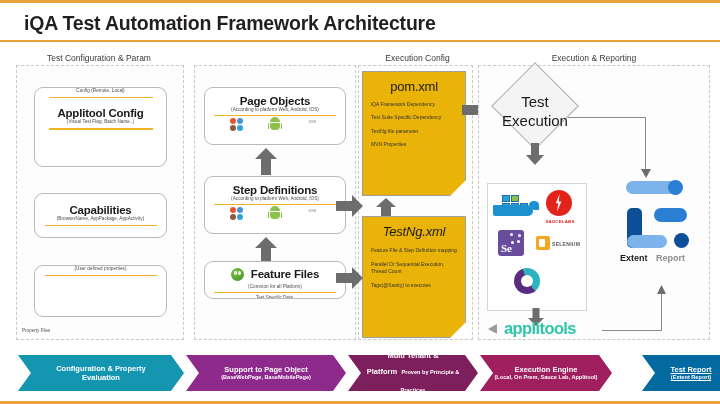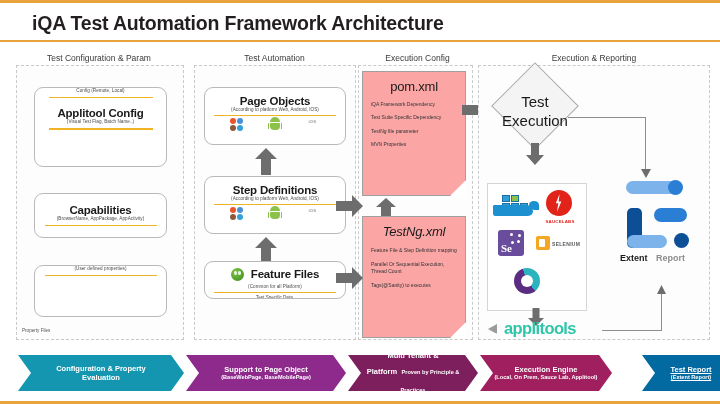--- a/index.html
+++ b/index.html
@@ -17,21 +17,21 @@
   }
 
   
   .title-bar {
     position: absolute; left: 0; top: 3px; width: 720px; height: 36px;
     border-bottom: 2px solid #e8a33d;
     display: flex; align-items: center;
   }
   .title-text {
     font-size: 19.5px; font-weight: bold; color: #231f20;
-    padding-left: 32px; letter-spacing: -0.2px;
+    padding-left: 24px; letter-spacing: -0.2px;
   }
 
   
   .col-head {
     position: absolute; font-size: 8.5px; color: #3a3a3a;
     text-align: center; white-space: nowrap;
   }
 
   
   .col-box {
@@ -109,21 +109,21 @@
     background: radial-gradient(circle at 35% 32%, #7ec242 0%, #4f9c2d 70%, #3c7a22 100%);
   }
   .cuke::before, .cuke::after {
     content: ""; position: absolute; background: #e9f5dd; border-radius: 50%;
   }
   .cuke::before { width: 2.6px; height: 3.4px; left: 3px; top: 3.2px; }
   .cuke::after  { width: 2.6px; height: 3.4px; right: 3px; top: 3.2px; }
 
   
   .doc {
-    position: absolute; background: #fca5a5;
+    position: absolute; background: #eab308;
     border: 1px solid #9f9f9f;
   }
   .doc .fold {
     position: absolute; right: -1px; bottom: -1px;
     width: 16px; height: 16px; background: #ffffff;
     border-left: 1px solid #9f9f9f; border-top: 1px solid #9f9f9f;
     transform: rotate(0deg);
     clip-path: polygon(100% 0, 0 100%, 100% 100%);
   }
   .doc-title {
@@ -260,21 +260,20 @@
 </head>
 <body>
 
 <div id="frame">
 
   <div class="title-bar">
     <div class="title-text">iQA Test Automation Framework Architecture</div>
   </div>
 
   <div class="col-head" style="left:14px; top:50px; width:170px;">Test Configuration &amp; Param</div>
-  <div class="col-head" style="left:192px; top:50px; width:165px;">Test Automation</div>
   <div class="col-head" style="left:360px; top:50px; width:115px;">Execution Config</div>
   <div class="col-head" style="left:478px; top:50px; width:232px;">Execution &amp; Reporting</div>
 
   <div class="col-box" style="left:16px; top:62px; width:168px; height:275px;"></div>
 
   <div class="card" style="left:34px; top:84px; width:133px; height:80px;">
     <div class="card-sub">Config (Remote, Local)</div>
     <div class="rule" style="width:104px; margin-top:3px;"></div>
     <div class="card-title" style="margin-top:9px;">Applitool Config</div>
     <div class="card-sub">(Visual Test Flag, Batch Name..)</div>

